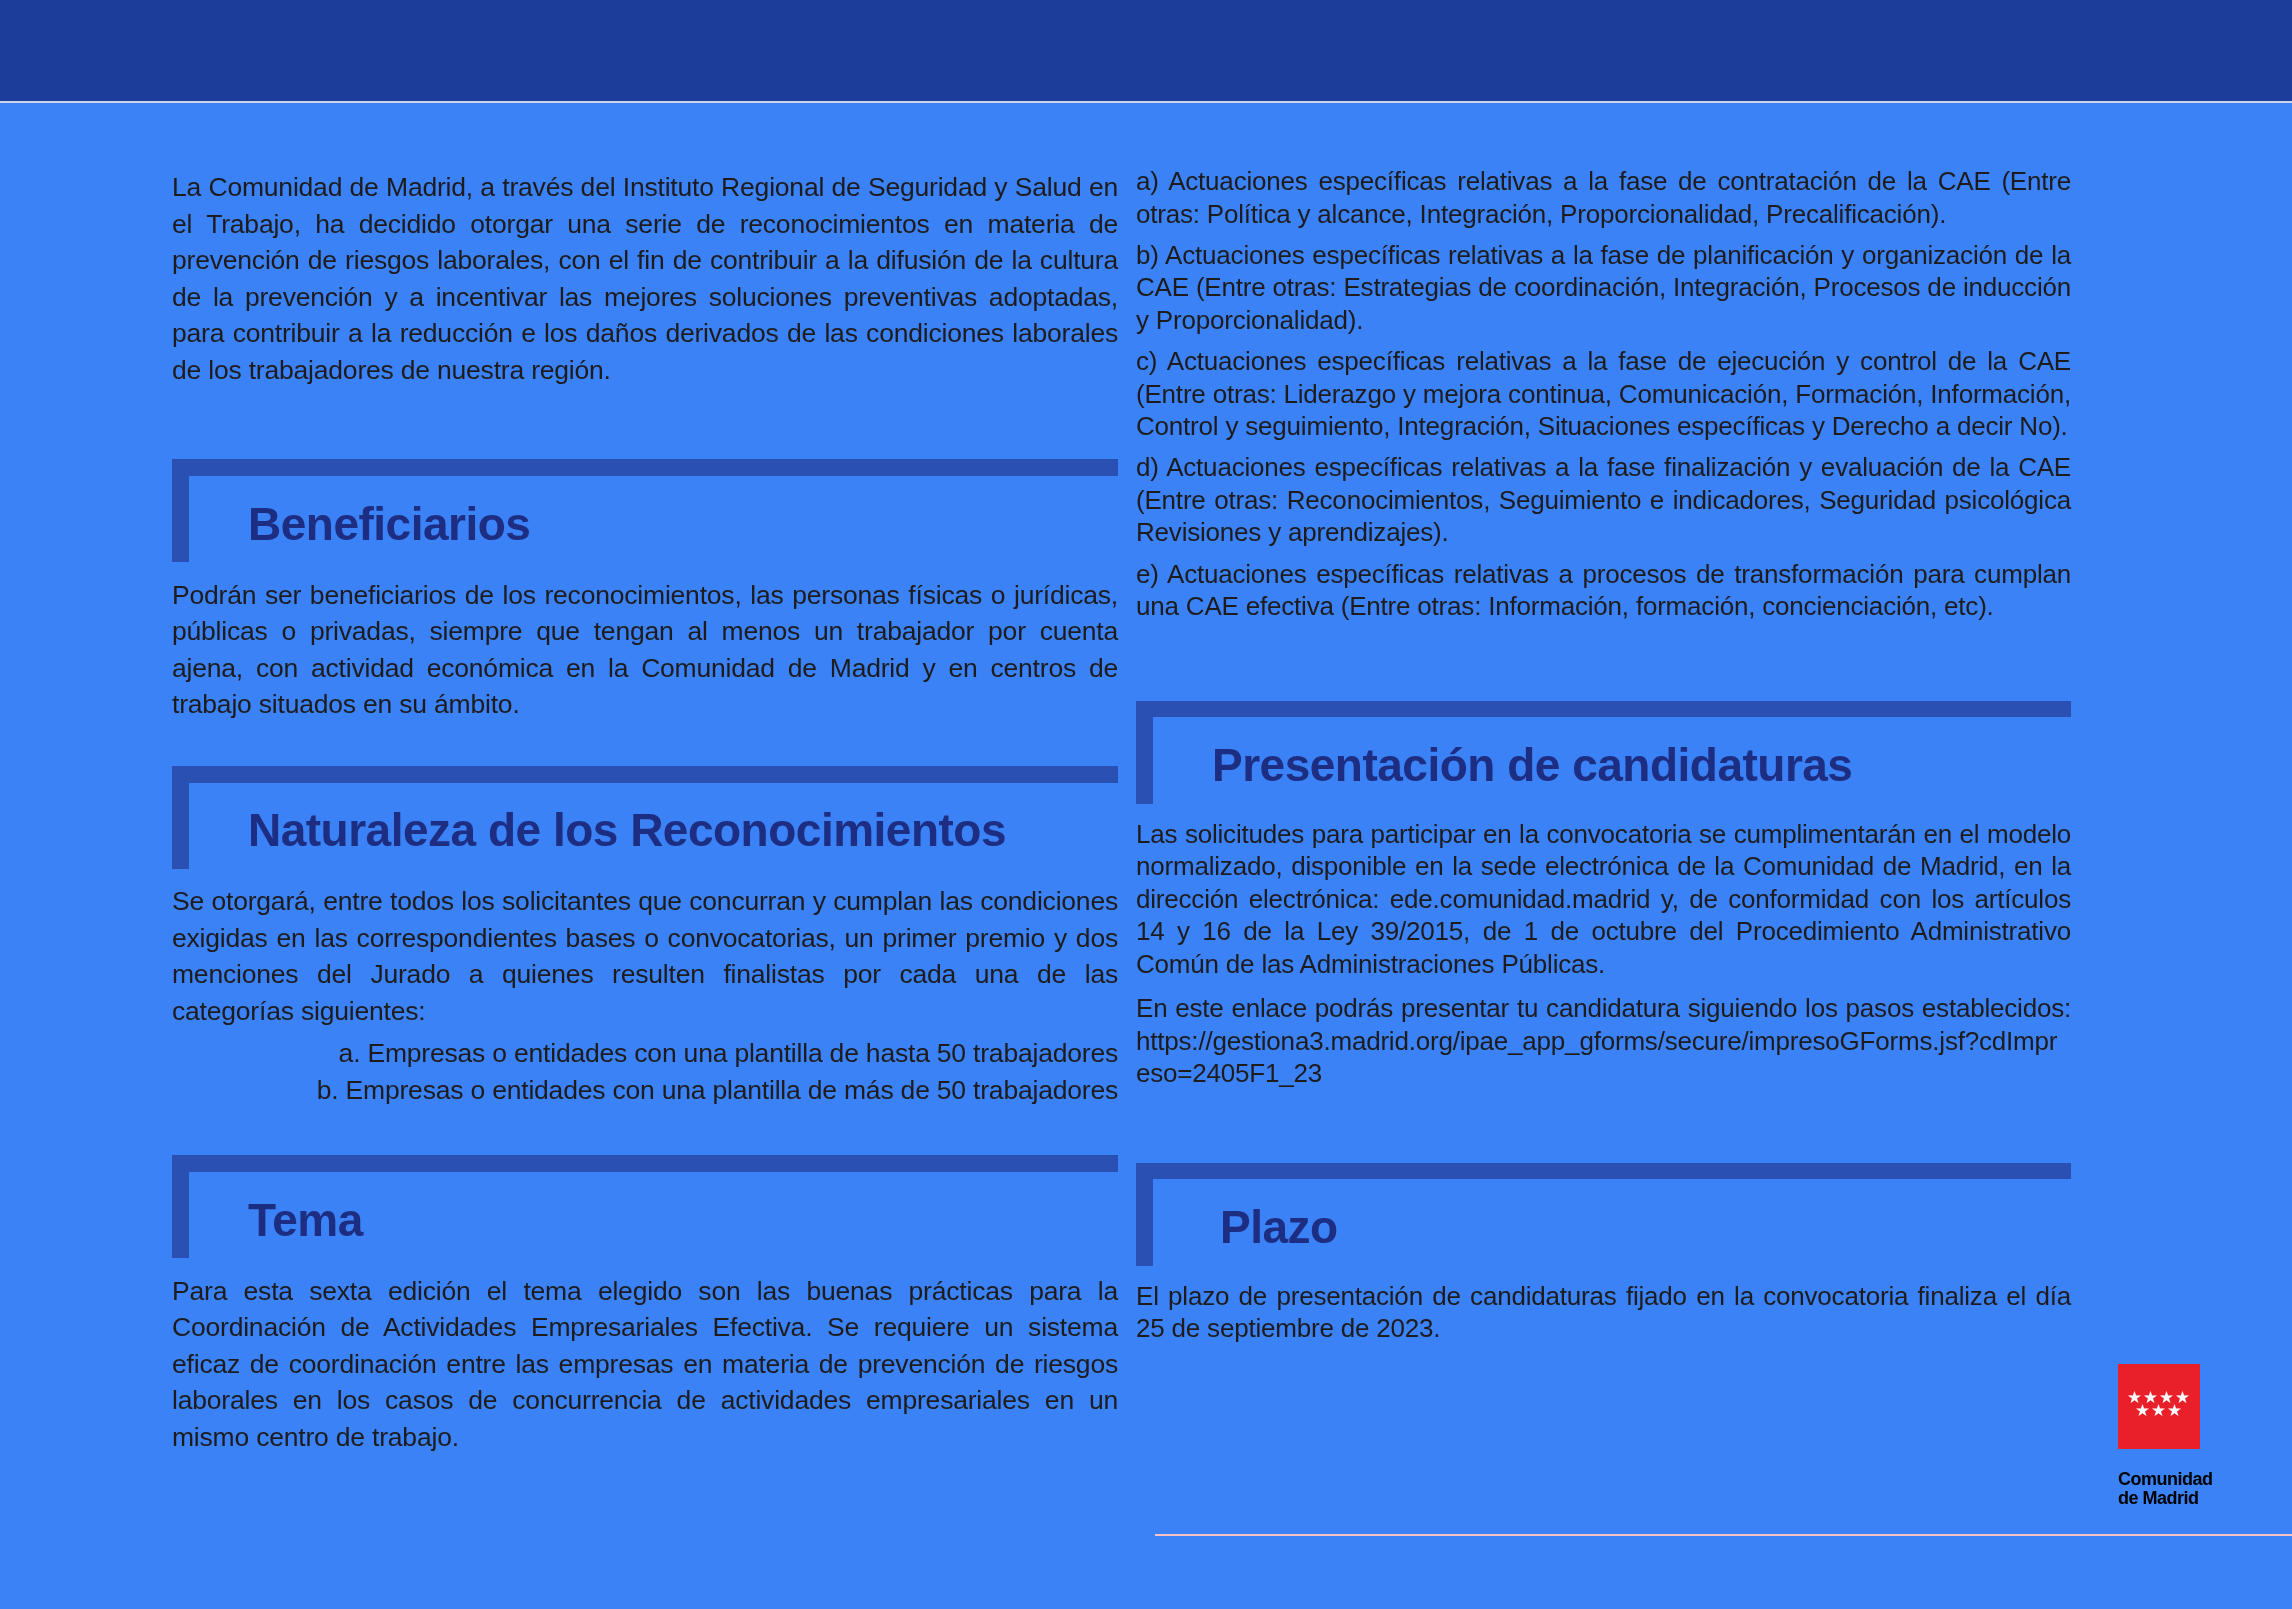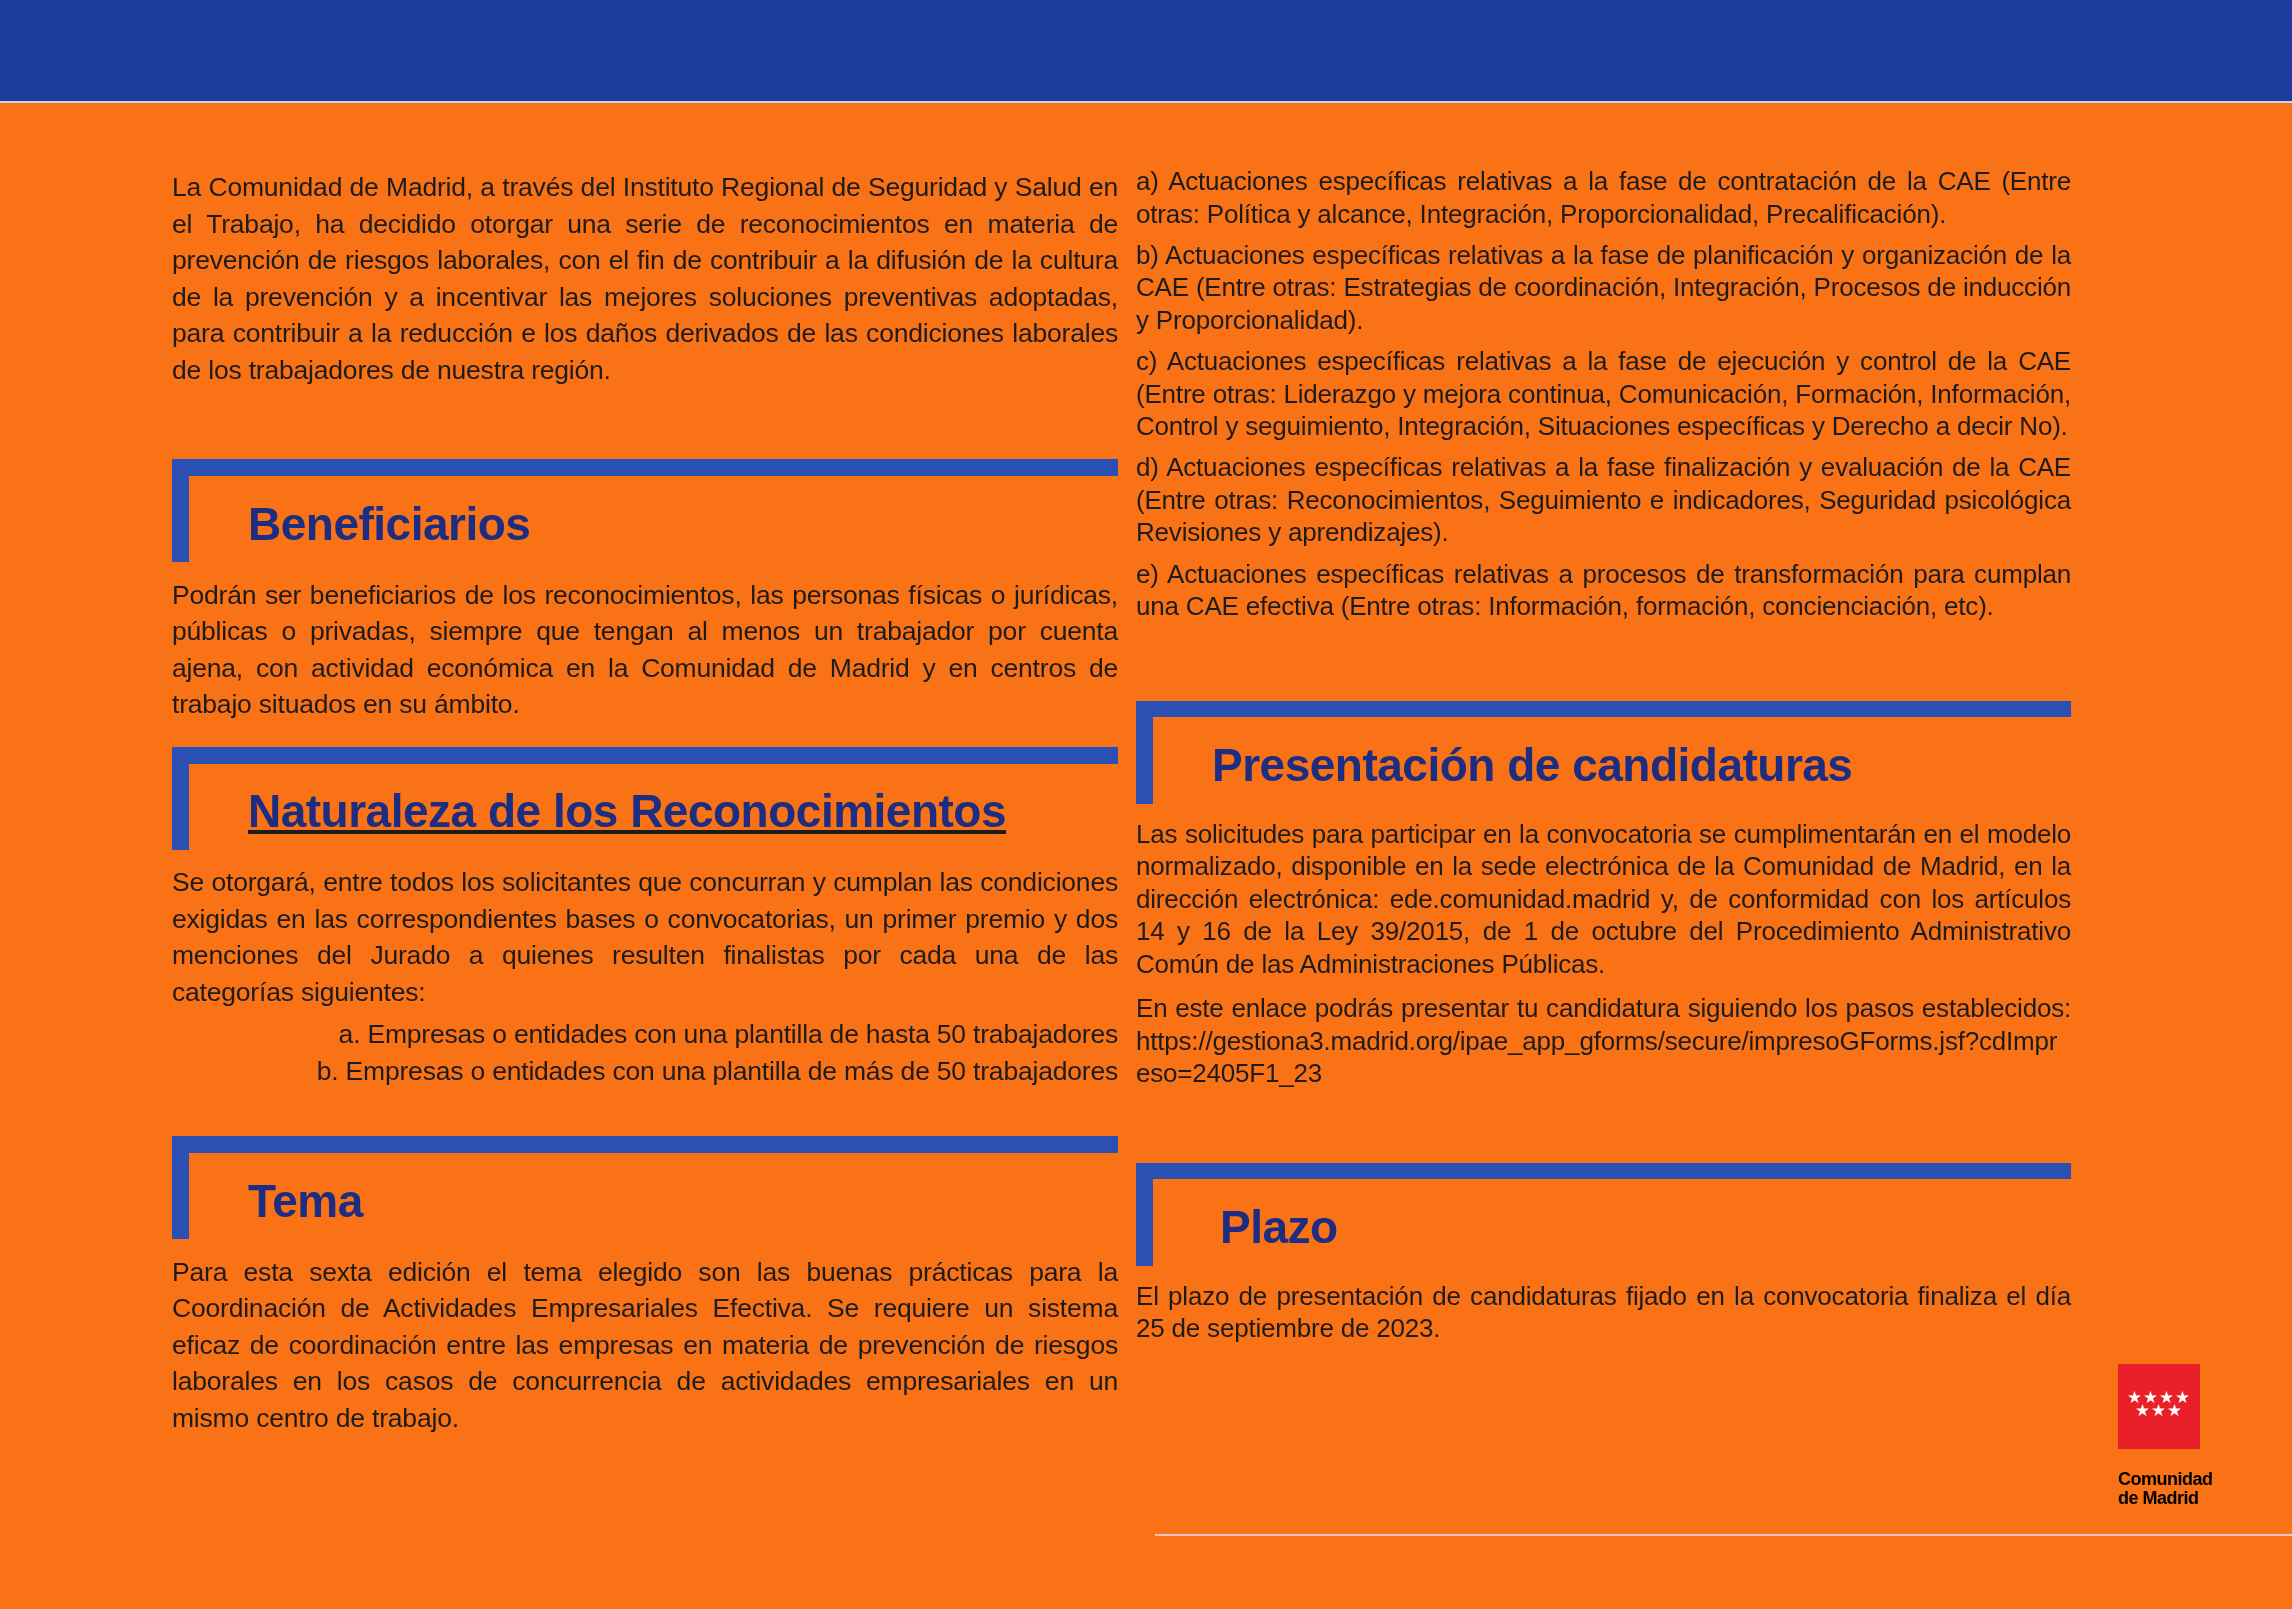--- a/index.html
+++ b/index.html
@@ -1,21 +1,21 @@
 <!DOCTYPE html>
 <html><head>
 <meta charset="utf-8">
 <style>
   * { margin: 0; padding: 0; box-sizing: border-box; }
   html, body { background: #e8e8e8; }
   .page {
     position: relative;
     width: 2293px;
     height: 1609px;
-    background: #f97316;
+    background: #3b82f6;
     overflow: hidden;
     font-family: "Liberation Sans", sans-serif;
     color: #1d1b1c;
   }
   .top-bar {
     position: absolute;
     left: 0; top: 0;
     width: 2293px; height: 103px;
     background: #1d3d9b;
     border-bottom: 2.9px solid #ccd3ec;
@@ -49,21 +49,21 @@
     padding: 23.5px 0 0 76px;
     font-size: 46px;
     font-weight: bold;
     line-height: 1.08;
     letter-spacing: -0.5px;
     color: #1c2d82;
   }
 
   
   .mt-header-1 { margin-top: 71px; }
-  .mt-header-2 { margin-top: 24px; text-decoration: underline; }
+  .mt-header-2 { margin-top: 43px; }
   .mt-header-3 { margin-top: 47px; }
   .mt-para     { margin-top: 27.4px; }
   .mt-para-sm  { margin-top: 7.8px; }
 
   .cat-list { margin-top: 5.9px; list-style: none; }
   .cat-list li {
     font-size: 26.5px;
     line-height: 1.38;
     letter-spacing: -0.2px;
     text-align: right;

